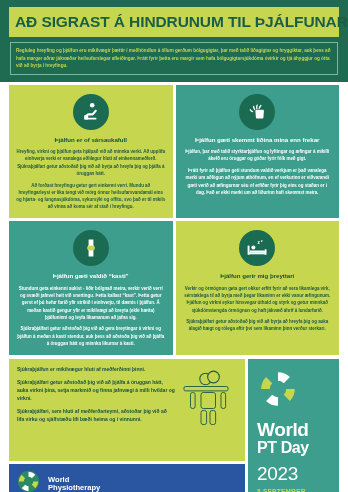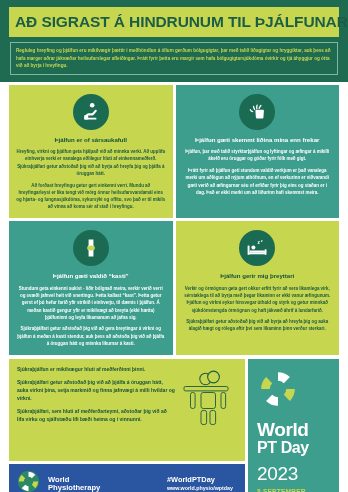--- a/index.html
+++ b/index.html
@@ -354,24 +354,20 @@
             <path d="M20 3.2a16.8 16.8 0 0 1 11.9 4.9l-6.1 6.1A8.2 8.2 0 0 0 20 11.8z" fill="#ffffff"></path>
             <path d="M36.8 20a16.8 16.8 0 0 1-4.9 11.9l-6.1-6.1A8.2 8.2 0 0 0 28.2 20z" fill="#c7d64f"></path>
             <path d="M20 36.8A16.8 16.8 0 0 1 8.1 31.9l6.1-6.1A8.2 8.2 0 0 0 20 28.2z" fill="#ffffff"></path>
             <path d="M3.2 20A16.8 16.8 0 0 1 8.1 8.1l6.1 6.1A8.2 8.2 0 0 0 11.8 20z" fill="#c7d64f"></path>
           </svg>
         </div>
         <div class="wp-name">
           <span>World</span>
           <span>Physiotherapy</span>
         </div>
-        <div class="wp-right">
-          <span class="hashtag">#WorldPTDay</span>
-          <span class="url">www.world.physio/wptday</span>
-        </div>
       </div>
 
     </div>
 
     <div class="wptday">
       <div class="wptday-mark">
         <svg width="40" height="40" viewBox="0 0 40 40" aria-hidden="true">
           <path d="M20 3.2a16.8 16.8 0 0 1 11.9 4.9l-6.1 6.1A8.2 8.2 0 0 0 20 11.8z" fill="#ffffff"></path>
           <path d="M36.8 20a16.8 16.8 0 0 1-4.9 11.9l-6.1-6.1A8.2 8.2 0 0 0 28.2 20z" fill="#c7d64f"></path>
           <path d="M20 36.8A16.8 16.8 0 0 1 8.1 31.9l6.1-6.1A8.2 8.2 0 0 0 20 28.2z" fill="#ffffff"></path>

